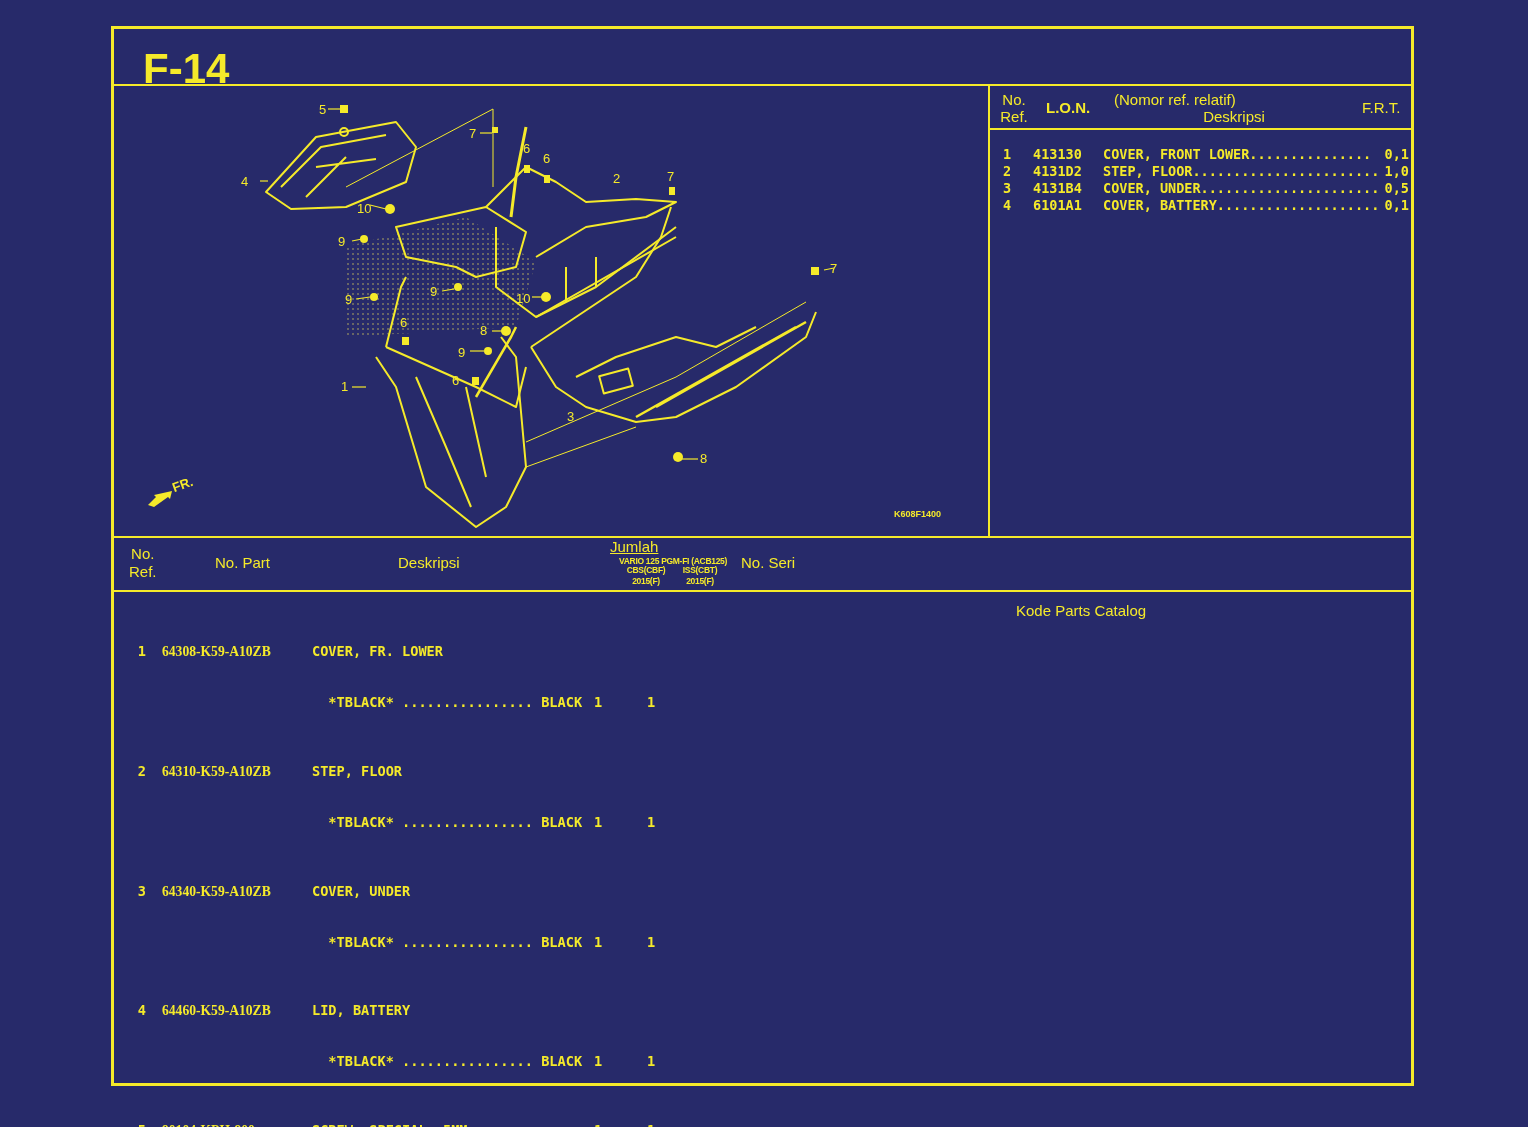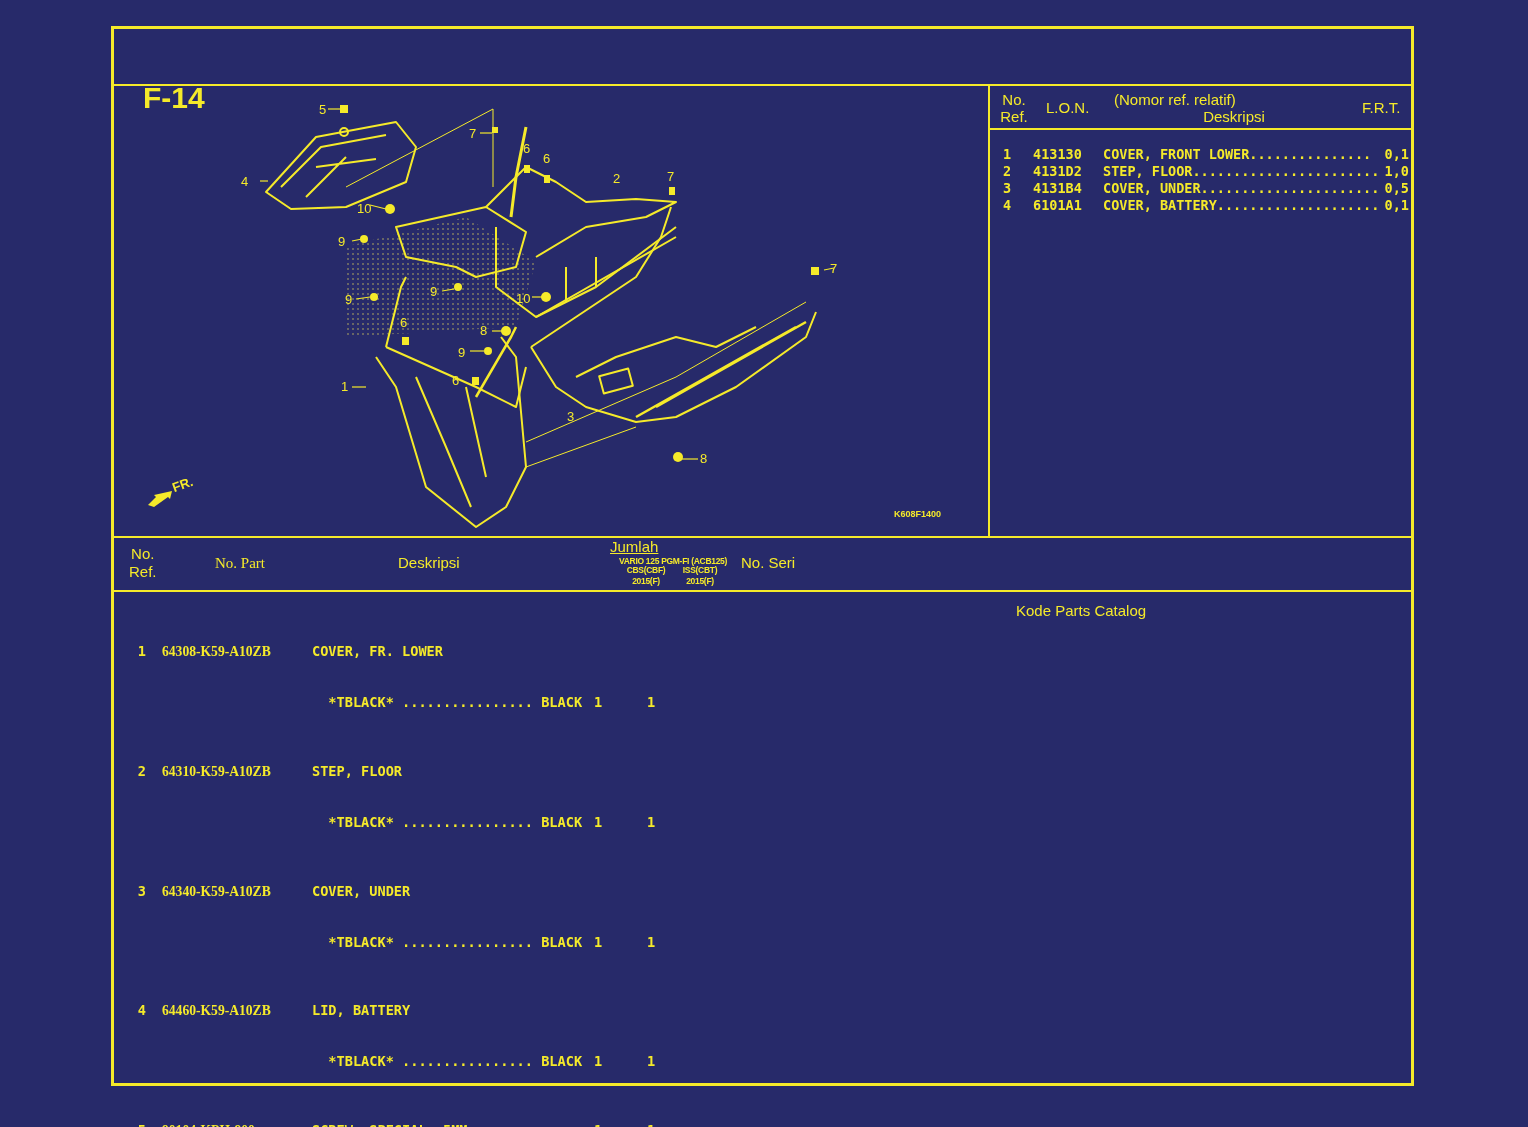--- a/index.html
+++ b/index.html
@@ -13,21 +13,21 @@
   }
   .frame {
     position: absolute;
     left: 111px; top: 26px;
     width: 1297px; height: 1054px;
     border: 3px solid #f5ea2a;
   }
   .hline { position: absolute; left: 0; right: 0; height: 2px; background: #f5ea2a; }
   .vline { position: absolute; width: 2px; background: #f5ea2a; }
 
-  .code { position: absolute; left: 29px; top: 16px; font-size: 30px; font-weight: bold; margin-top: 36px; }
+  .code { position: absolute; left: 29px; top: 16px; font-size: 42px; font-weight: bold; }
   .title { position: absolute; left: 540px; top: 12px; font-size: 35px; font-weight: bold; letter-spacing: 0.5px; }
 
   
   .frt-h { position: absolute; font-size: 15px; line-height: 17px; text-align: center; }
   .mono { font-family: "DejaVu Sans Mono", "Liberation Mono", monospace; }
   .frt-rows { position: absolute; left: 885px; top: 117px; width: 410px; font-size: 13.5px; line-height: 17px; font-weight: bold; }
   .frt-row { display: flex; white-space: pre; }
   .frt-row .n { width: 30px; text-align: left; padding-left: 4px; }
   .frt-row .lon { width: 70px; }
   .frt-row .d { flex: 1; overflow: hidden; }
@@ -55,21 +55,21 @@
 
   <div class="code">F-14</div>
   <div class="hline" style="top:55px;"></div>
 
   <div class="vline" style="left:874px; top:57px; height:450px;"></div>
 
   <div class="frt-h" style="left:885px; top:62px; width:30px;">
     <div>No.</div>
     <div>Ref.</div>
   </div>
-  <div class="frt-h" style="left:932px; top:70px;">L.O.N.</div>
+  <div class="frt-h" style="left:932px; top:70px;font-weight:bold;">L.O.N.</div>
   <div class="frt-h" style="left:1000px; top:62px; width:220px;">
     <div style="text-align:left;">(Nomor ref. relatif)</div>
     <div style="padding-left:20px;">Deskripsi</div>
   </div>
   <div class="frt-h" style="left:1248px; top:70px;">F.R.T.</div>
   <div class="hline" style="left:874px; top:99px;"></div>
 
   <div class="frt-rows mono">
     <div class="frt-row">
       <span class="n">1</span><span class="lon">413130</span><span class="d">COVER, FRONT LOWER...............</span><span class="v">0,1</span>
@@ -193,21 +193,21 @@
       <span style="position:absolute; left:26px; top:-2px; font-weight:bold; font-size:13px; transform:rotate(-20deg);">FR.</span>
     </div>
   </div>
   <div class="fig-code">K608F1400</div>
 
   <div class="hline" style="top:507px;"></div>
   <div class="th" style="left:15px; top:516px;">
     <div>No.</div>
     <div>Ref.</div>
   </div>
-  <div class="th" style="left:101px; top:525px;font-family:Liberation Serif, serif;">No. Part</div>
+  <div class="th" style="left:101px; top:525px;">No. Part</div>
   <div class="th" style="left:284px; top:525px;">Deskripsi</div>
   <div class="th" style="left:496px; top:509px;text-decoration:underline;">Jumlah</div>
   <div class="th-small" style="left:464px; top:528px; width:118px;">VARIO 125 PGM-FI (ACB125)</div>
   <div class="th-small" style="left:470px; top:537px; width:52px;">CBS(CBF)</div>
   <div class="th-small" style="left:524px; top:537px; width:52px;">ISS(CBT)</div>
   <div class="th-small" style="left:470px; top:548px; width:52px;">2015(F)</div>
   <div class="th-small" style="left:524px; top:548px; width:52px;">2015(F)</div>
   <div class="th" style="left:627px; top:525px;">No. Seri</div>
   <div class="th" style="left:902px; top:525px;margin-top:48px;">Kode Parts Catalog</div>
   <div class="hline" style="top:561px;"></div>

